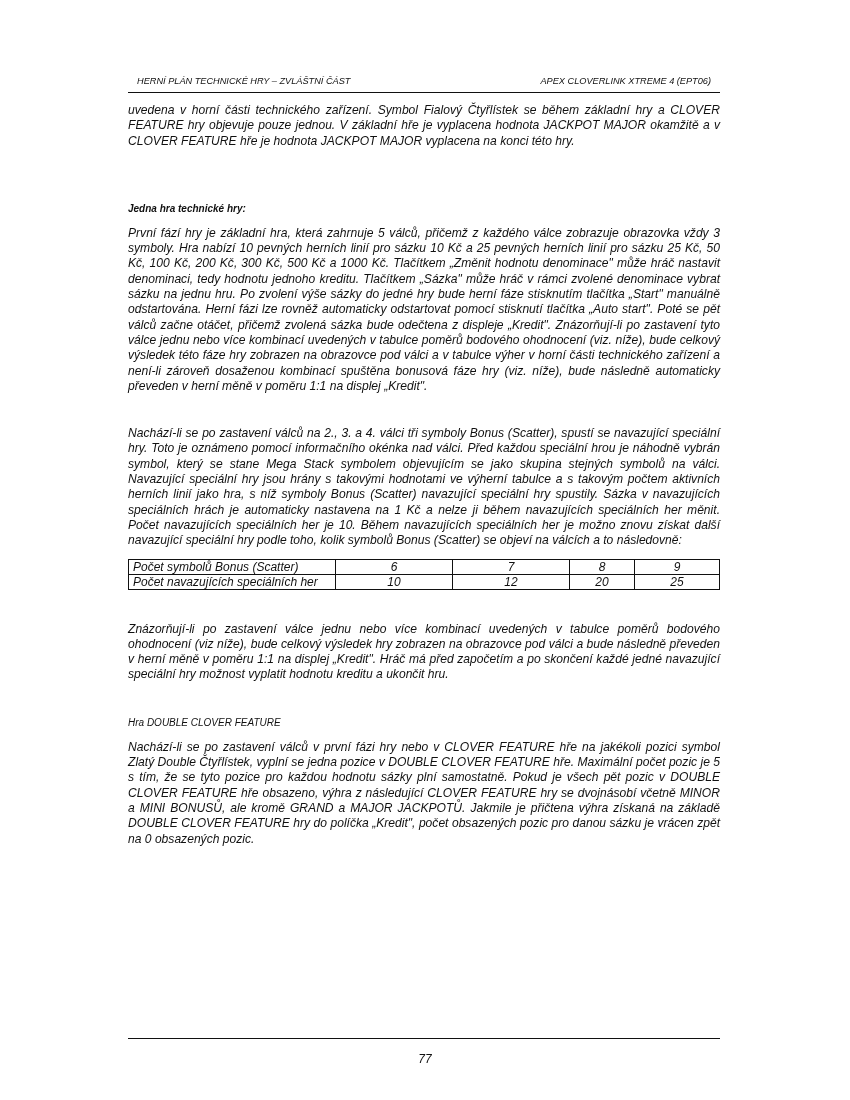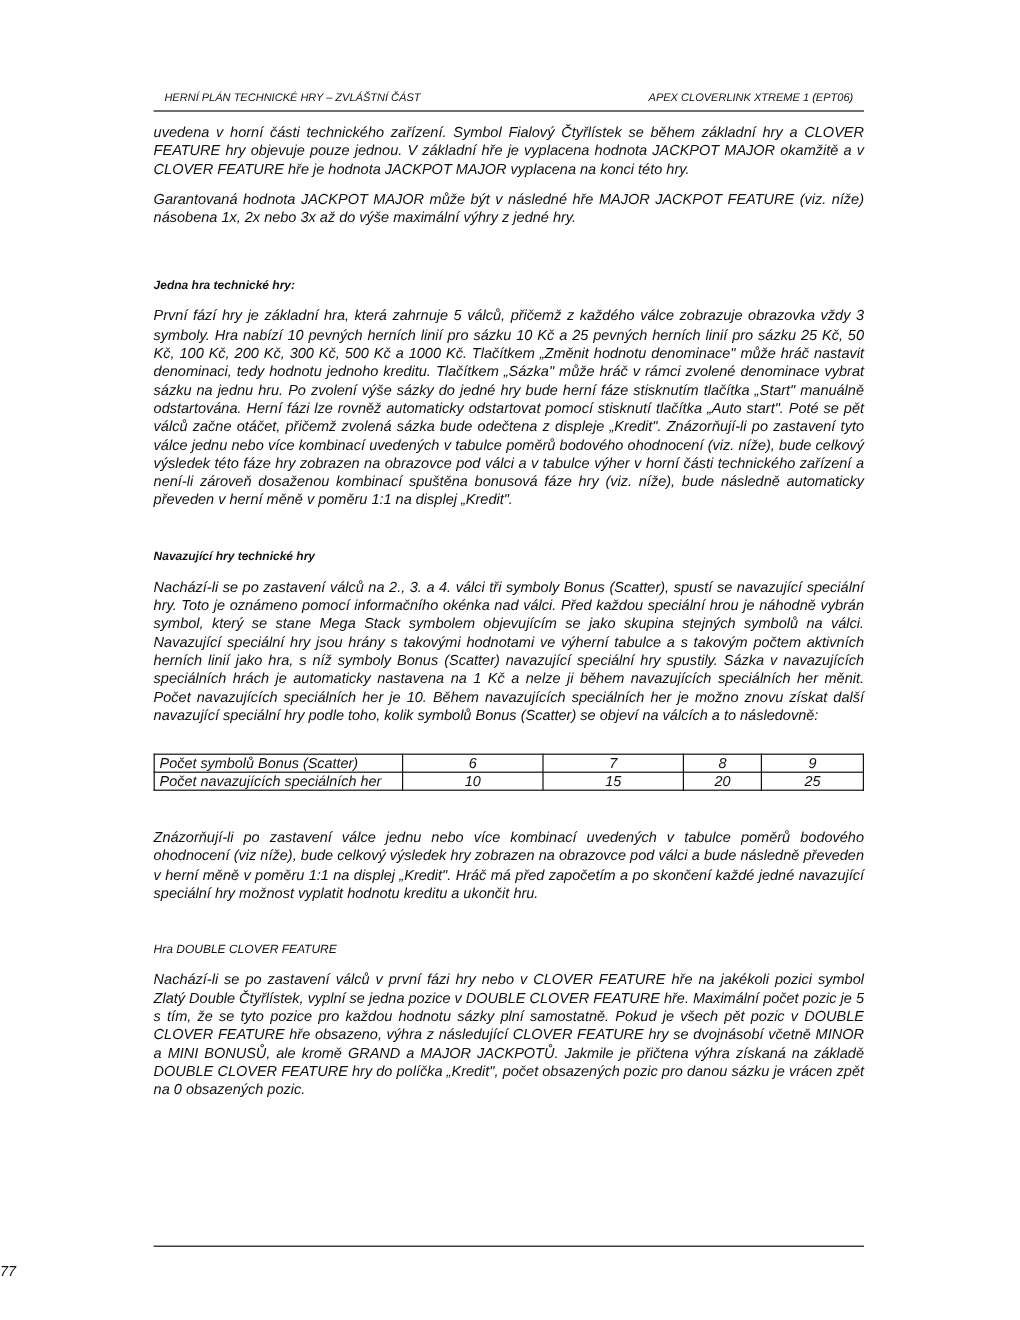--- a/index.html
+++ b/index.html
@@ -9,66 +9,64 @@
   .header { position: absolute; left: 128px; top: 62px; width: 592px; height: 18px;
             border-bottom: 1.5px solid #111; font-size: 9.2px; }
   .header .left { position: absolute; left: 9px; top: 2px; }
   .header .right { position: absolute; right: 9px; top: 2px; }
   .content { position: absolute; left: 128px; top: 91px; width: 592px; }
   p { margin: 0; font-size: 12.1px; line-height: 15.3px; text-align: justify; }
   .gap-s { height: 10px; }
   .gap-l { height: 32px; }
   h2 { margin: 0 0 10px 0; font-size: 10px; font-weight: bold; line-height: 15px; }
   h3 { margin: 0 0 10px 0; font-size: 10px; font-weight: normal; line-height: 15px; }
-  table { border-collapse: collapse; width: 592px; margin-top: 24px; font-size: 12px; }
+  table { border-collapse: collapse; width: 592px; margin-top: 10px; font-size: 12px; }
   td { border: 1px solid #111; padding: 0 4px; height: 14px; line-height: 14px; text-align: center; }
   td.lbl { text-align: left; width: 198px; }
   td.c1 { width: 108px; }
   td.c2 { width: 108px; }
   td.c3 { width: 56px; }
   .footer-rule { position: absolute; left: 128px; top: 1026px; width: 592px; border-top: 1.5px solid #111; }
-  .page-num { position: absolute; left: 0; width: 850px; top: 1040px; font-size: 12px; }
+  .page-num { position: absolute; left: 0; width: 850px; top: 1040px; text-align: center; font-size: 12px; }
 </style>
 </head>
 <body>
 
 <div class="page">
 
   <div class="header">
     <span class="left">HERNÍ PLÁN TECHNICKÉ HRY – ZVLÁŠTNÍ ČÁST</span>
-    <span class="right">APEX CLOVERLINK XTREME 1 (EPT06)</span>
+    <span class="right">APEX CLOVERLINK XTREME 4 (EPT06)</span>
   </div>
 
   <div class="content">
     <p>uvedena v horní části technického zařízení. Symbol Fialový Čtyřlístek se během základní hry a CLOVER FEATURE hry objevuje pouze jednou. V základní hře je vyplacena hodnota JACKPOT MAJOR okamžitě a v CLOVER FEATURE hře je hodnota JACKPOT MAJOR vyplacena na konci této hry.</p>
     <div class="gap-s"></div>
-    <p>Garantovaná hodnota JACKPOT MAJOR může být v následné hře MAJOR JACKPOT FEATURE (viz. níže) násobena 1x, 2x nebo 3x až do výše maximální výhry z jedné hry.</p>
     <div class="gap-s"></div>
 
     <div class="gap-l"></div>
     <h2>Jedna hra technické hry:</h2>
     <p>První fází hry je základní hra, která zahrnuje 5 válců, přičemž z každého válce zobrazuje obrazovka vždy 3 symboly. Hra nabízí 10 pevných herních linií pro sázku 10 Kč a 25 pevných herních linií pro sázku 25 Kč, 50 Kč, 100 Kč, 200 Kč, 300 Kč, 500 Kč a 1000 Kč. Tlačítkem „Změnit hodnotu denominace" může hráč nastavit denominaci, tedy hodnotu jednoho kreditu. Tlačítkem „Sázka" může hráč v rámci zvolené denominace vybrat sázku na jednu hru. Po zvolení výše sázky do jedné hry bude herní fáze stisknutím tlačítka „Start" manuálně odstartována. Herní fázi lze rovněž automaticky odstartovat pomocí stisknutí tlačítka „Auto start". Poté se pět válců začne otáčet, přičemž zvolená sázka bude odečtena z displeje „Kredit". Znázorňují-li po zastavení tyto válce jednu nebo více kombinací uvedených v tabulce poměrů bodového ohodnocení (viz. níže), bude celkový výsledek této fáze hry zobrazen na obrazovce pod válci a v tabulce výher v horní části technického zařízení a není-li zároveň dosaženou kombinací spuštěna bonusová fáze hry (viz. níže), bude následně automaticky převeden v herní měně v poměru 1:1 na displej „Kredit".</p>
 
     <div class="gap-l"></div>
-    <h2>Navazující hry technické hry</h2>
     <p>Nachází-li se po zastavení válců na 2., 3. a 4. válci tři symboly Bonus (Scatter), spustí se navazující speciální hry. Toto je oznámeno pomocí informačního okénka nad válci. Před každou speciální hrou je náhodně vybrán symbol, který se stane Mega Stack symbolem objevujícím se jako skupina stejných symbolů na válci. Navazující speciální hry jsou hrány s takovými hodnotami ve výherní tabulce a s takovým počtem aktivních herních linií jako hra, s níž symboly Bonus (Scatter) navazující speciální hry spustily. Sázka v navazujících speciálních hrách je automaticky nastavena na 1 Kč a nelze ji během navazujících speciálních her měnit. Počet navazujících speciálních her je 10. Během navazujících speciálních her je možno znovu získat další navazující speciální hry podle toho, kolik symbolů Bonus (Scatter) se objeví na válcích a to následovně:</p>
 
     <table>
       <tbody>
           <tr>
         <td class="lbl">Počet symbolů Bonus (Scatter)</td>
         <td class="c1">6</td>
         <td class="c2">7</td>
         <td class="c3">8</td>
         <td>9</td>
       </tr>
       <tr>
         <td class="lbl">Počet navazujících speciálních her</td>
         <td class="c1">10</td>
-        <td class="c2">15</td>
+        <td class="c2">12</td>
         <td class="c3">20</td>
         <td>25</td>
       </tr>
     </tbody>
       </table>
 
     <div class="gap-l"></div>
     <p>Znázorňují-li po zastavení válce jednu nebo více kombinací uvedených v tabulce poměrů bodového ohodnocení (viz níže), bude celkový výsledek hry zobrazen na obrazovce pod válci a bude následně převeden v herní měně v poměru 1:1 na displej „Kredit". Hráč má před započetím a po skončení každé jedné navazující speciální hry možnost vyplatit hodnotu kreditu a ukončit hru.</p>
 
     <div class="gap-l"></div>

